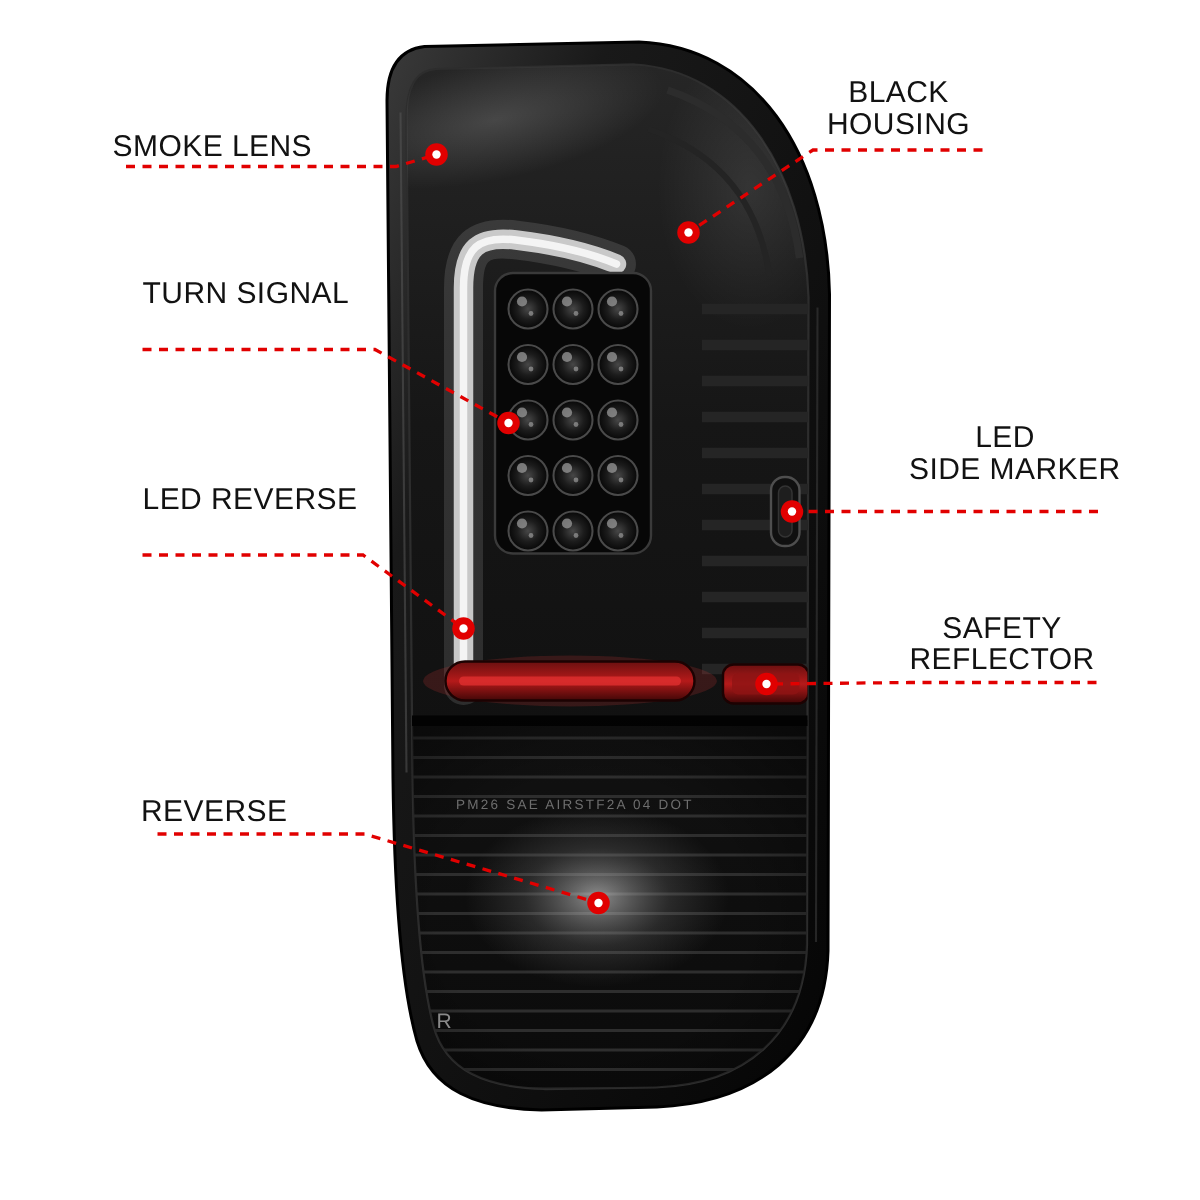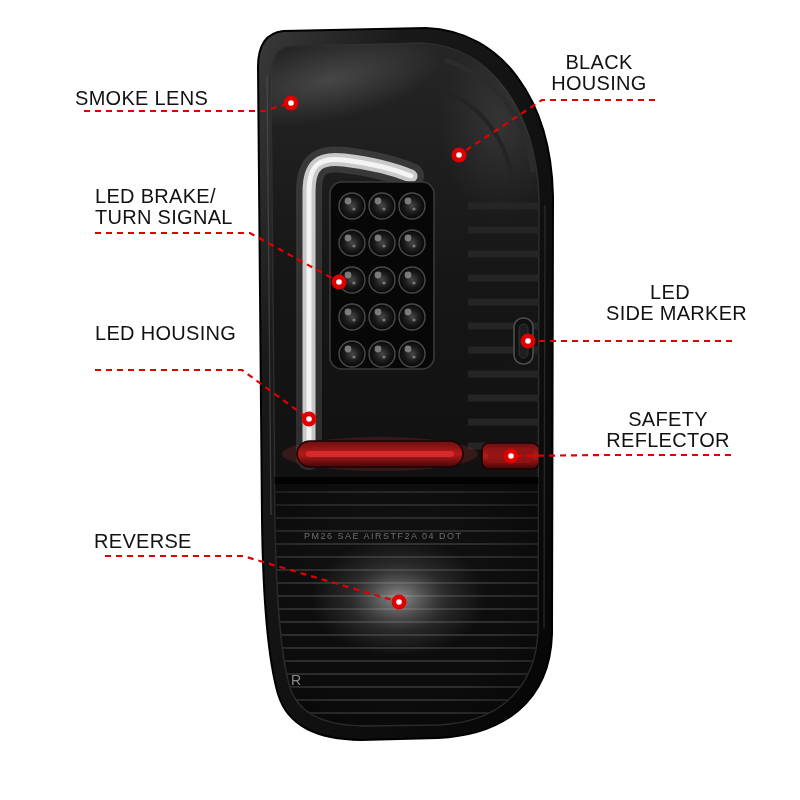--- a/index.html
+++ b/index.html
@@ -185,26 +185,25 @@
   <div class="callout" style="left:75px;top:88px;">
     <div>SMOKE LENS</div>
   </div>
 
   <div class="callout align-center" style="left:540px;top:52px;width:118px;">
     <div>BLACK</div>
     <div>HOUSING</div>
   </div>
 
   <div class="callout" style="left:95px;top:186px;">
-    <div>LED BRAKE/</div>
     <div>TURN SIGNAL</div>
   </div>
 
   <div class="callout" style="left:95px;top:323px;">
-    <div>LED HOUSING</div>
+    <div>LED REVERSE</div>
   </div>
 
   <div class="callout align-center" style="left:606px;top:282px;width:128px;">
     <div>LED</div>
     <div>SIDE MARKER</div>
   </div>
 
   <div class="callout align-center" style="left:604px;top:409px;width:128px;">
     <div>SAFETY</div>
     <div>REFLECTOR</div>

